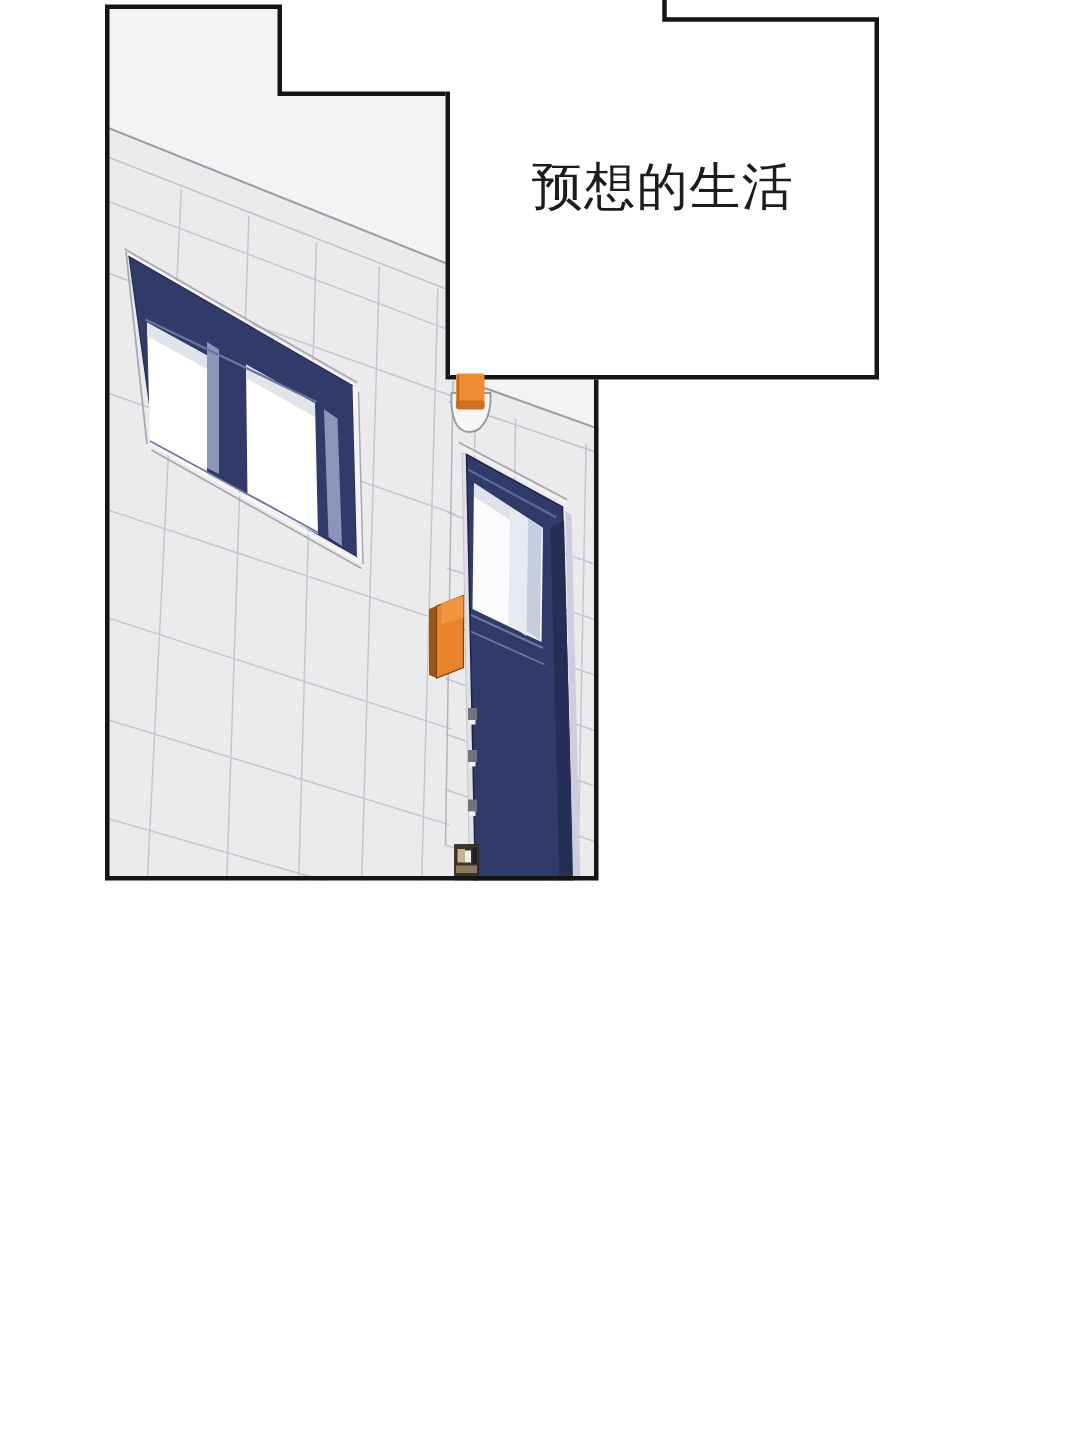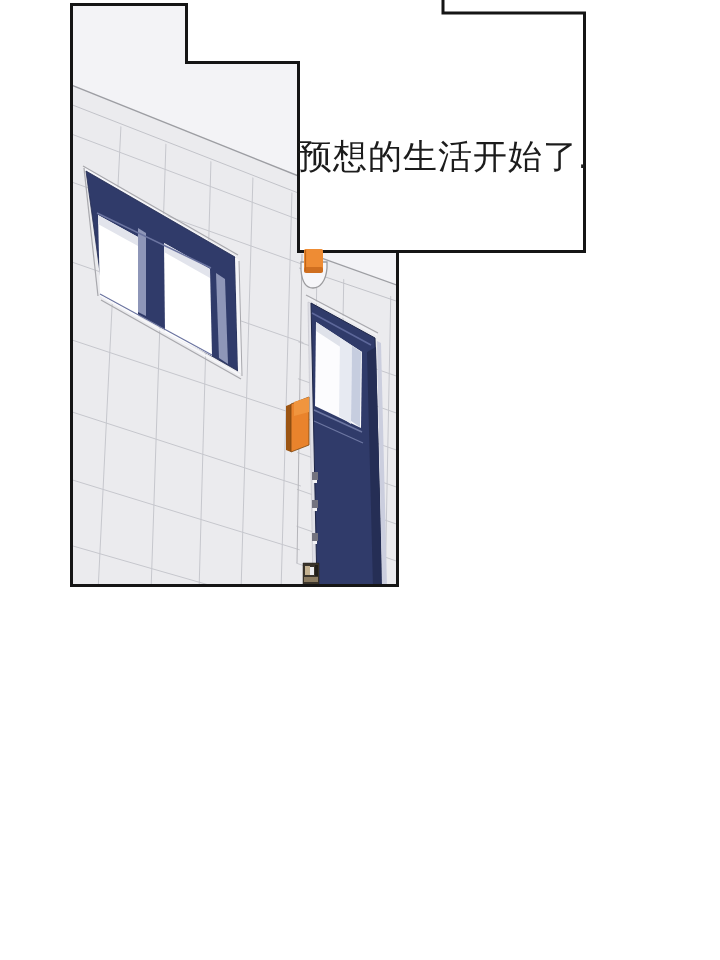--- a/index.html
+++ b/index.html
@@ -2,21 +2,21 @@
 <html><head>
 <meta charset="utf-8">
 <style>
   html,body{margin:0;padding:0;background:#ffffff;}
   body{width:720px;height:960px;position:relative;overflow:hidden;
        font-family:"Liberation Sans","DejaVu Sans",sans-serif;}
   .stage{position:absolute;left:0;top:0;width:720px;height:960px;}
   svg{position:absolute;left:0;top:0;}
   .caption-text{
     position:absolute;left:298px;top:101px;width:288px;height:110px;
-    display:flex;flex-direction:row;align-items:center;justify-content:flex-start;
+    display:flex;flex-direction:column;align-items:center;justify-content:flex-start;
     text-align:center;color:#1c1c1c;font-size:34px;line-height:48px;
     letter-spacing:1px;white-space:nowrap;pointer-events:none;
   }
 </style>
 </head>
 <body>
 
 <div class="stage">
 
 <svg width="720" height="960" viewBox="0 0 720 960">
@@ -139,16 +139,15 @@
   <g>
     <path d="M301,270 C302,283 307,288 313,288 C320,288 326,281 327,268 L327,262 L301,262 Z" fill="#f6f6f9" stroke="#9b9b9e" stroke-width="1.3"></path>
     <rect x="304" y="249" width="19" height="23" rx="1.5" fill="#ee8c34"></rect>
     <rect x="304" y="267" width="19" height="6" rx="2" fill="#cf6f20"></rect>
     <line x1="305.5" y1="250" x2="305.5" y2="271" stroke="#c06418" stroke-width="1.2"></line>
   </g>
 </svg>
 
 <div class="caption-text">
   <span>预想的生活</span>
-  <span>开始了.</span>
 </div>
 
 </div>
 
 </body></html>

